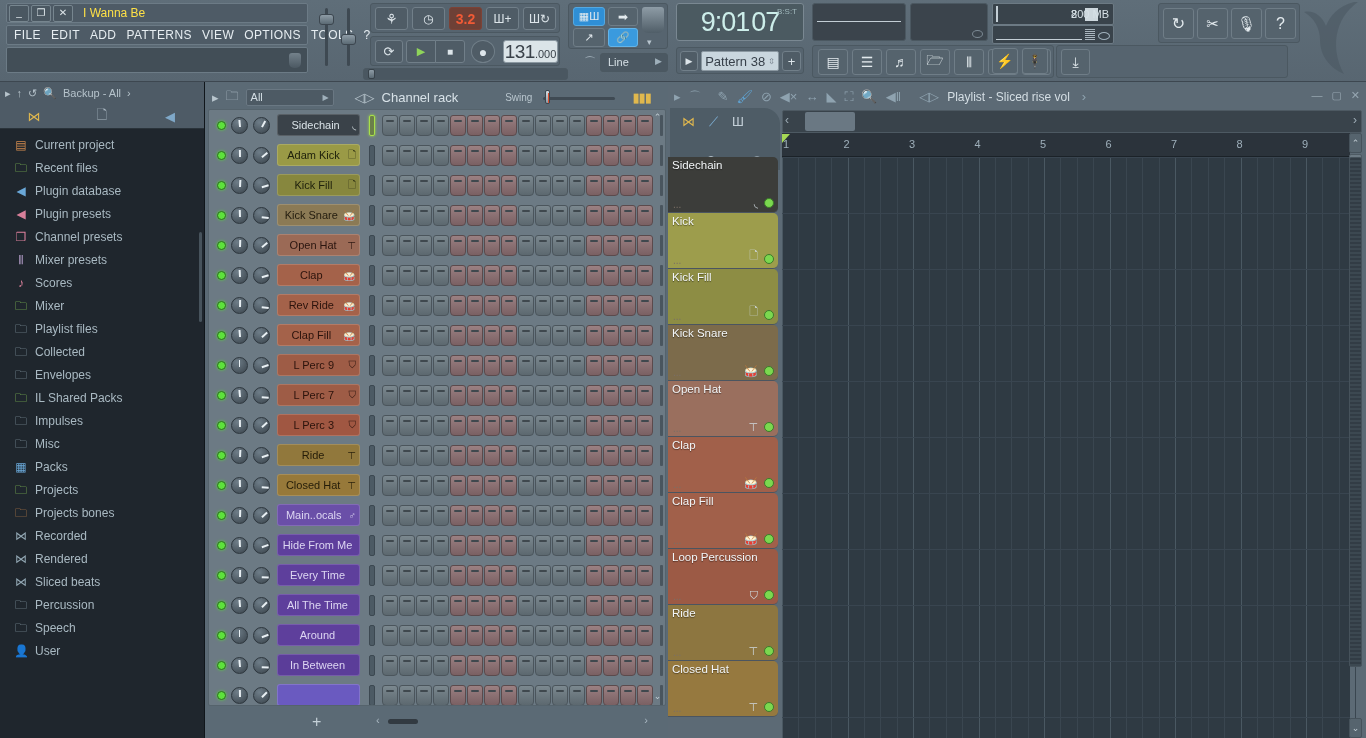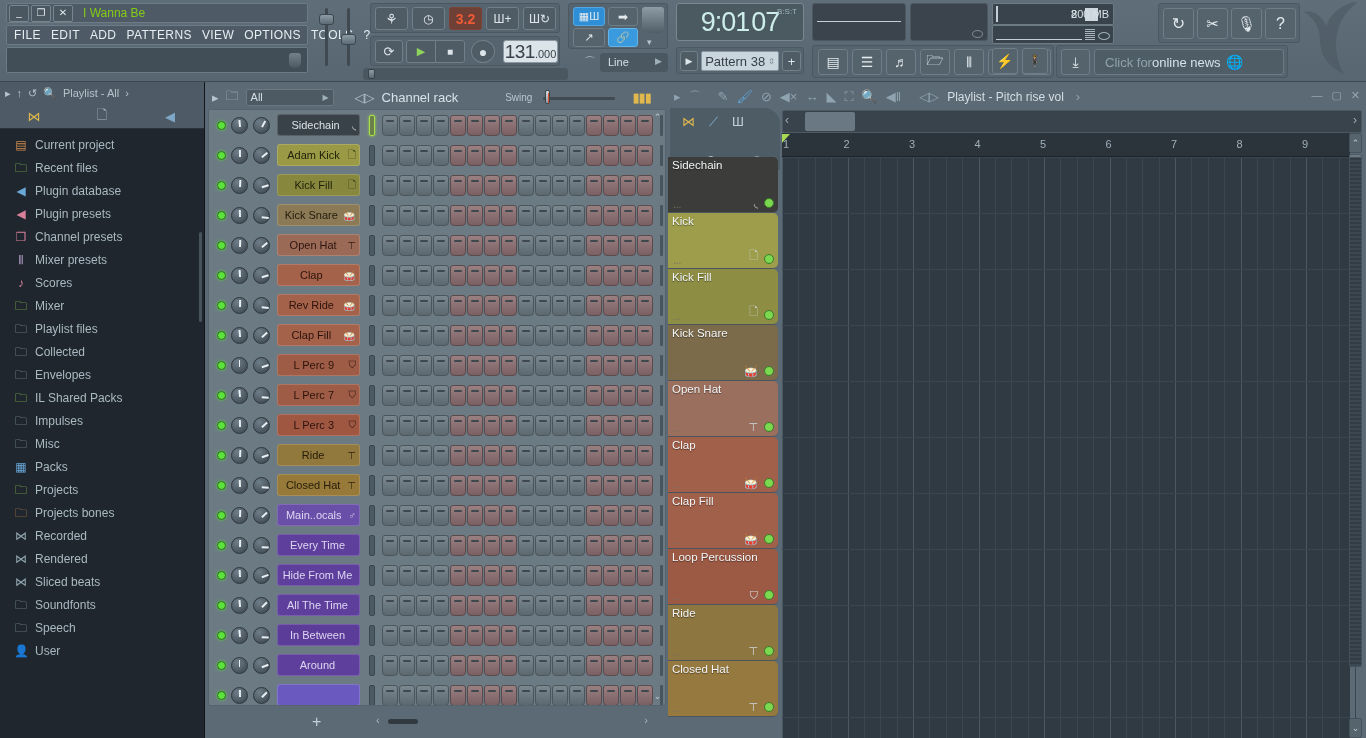--- a/index.html
+++ b/index.html
@@ -26,21 +26,21 @@
   }
 
   
   .winbox{ position:absolute; left:6px; top:3px; width:302px; height:20px;
            background:#4e5b66; border:1px solid #6c7b86; border-radius:2px;
            display:flex; align-items:center; }
   .wbtn{ width:20px; height:17px; margin-left:2px; background:#4a5761;
          border:1px solid #77868f; border-radius:2px;
          display:flex; align-items:center; justify-content:center;
          color:#dfe7eb; font-size:10px; line-height:1; }
-  .projtitle{ margin-left:10px; color:#84cc16; font-size:12px;text-align:center; }
+  .projtitle{ margin-left:10px; color:#fde047; font-size:12px;text-align:center; }
 
   .menubar{ position:absolute; left:6px; top:25px; width:302px; height:20px;
             background:#4e5b66; border:1px solid #6c7b86; border-radius:2px;
             display:flex; align-items:center; padding-left:7px; gap:10px; }
   .menubar span{ color:#e6edf1; font-size:12px; letter-spacing:.4px; }
 
   .hintbar{ position:absolute; left:6px; top:47px; width:302px; height:26px;
             background:#424e57; border:1px solid #6c7b86; border-radius:2px; }
   .hintknob{ position:absolute; right:6px; top:5px; width:12px; height:15px;
              background:linear-gradient(#7c8a94,#4d5a64);
@@ -335,42 +335,37 @@
       <div class="iconbtn" style="position:absolute;left:141px;top:3px;width:30px;height:26px;font-size:14px;">⦀</div>
       <div class="iconbtn" style="position:absolute;left:175px;top:3px;width:30px;height:26px;font-size:14px;">❐</div>
       <div class="iconbtn" style="position:absolute;left:209px;top:3px;width:29px;height:26px;font-size:14px;">⌾</div>
     </div>
 
     <div class="iconbtn" style="position:absolute;left:992px;top:48px;width:26px;height:26px;font-size:14px;">⚡</div>
     <div class="iconbtn" style="position:absolute;left:1022px;top:48px;width:26px;height:26px;font-size:14px;">🕴</div>
 
     <div class="panel" style="left:1056px; top:45px; width:232px; height:33px;">
       <div class="iconbtn" style="position:absolute;left:4px;top:3px;width:29px;height:26px;font-size:14px;">⤓</div>
-      <div class="newsbar" style="position:absolute;left:37px;top:3px;width:190px;height:26px;">
-        <span>Click for </span>
-          <b>online news</b>
-        <span style="margin-left:6px;color:#7fb2d8;font-size:14px;">🌐</span>
-      </div>
     </div>
 
     <div class="bird">
       <svg width="140" height="80" viewBox="0 0 140 80">
         <path d="M128 2 C112 6 104 16 100 26 C96 16 88 10 78 12 C88 18 94 28 94 40
                  C94 56 104 68 118 74 C110 60 108 44 112 30 C116 16 124 8 132 2 Z" fill="#4a5761"></path>
       </svg>
     </div>
   </div>
 
   <div class="browser">
     <div class="br-head">
       <span>▸</span>
       <span>↑</span>
       <span>↺</span>
       <span>🔍</span>
-      <span>Playlist - All</span>
+      <span>Backup - All</span>
       <span>›</span>
     </div>
     <div class="br-tabs">
       <div>
           <span style="color:#e0b84e;font-size:13px;">⋈</span>
         </div>
       <div>
           <span style="color:#aab8c2;font-size:13px;">🗋</span>
         </div>
       <div>
@@ -453,21 +448,21 @@
         <div class="br-item">
           <span class="ic" style="color: rgb(147, 168, 180);">⋈</span>
           <span>Rendered</span>
         </div>
         <div class="br-item">
           <span class="ic" style="color: rgb(147, 168, 180);">⋈</span>
           <span>Sliced beats</span>
         </div>
         <div class="br-item">
           <span class="ic" style="color: rgb(147, 168, 180);">🗀</span>
-          <span>Soundfonts</span>
+          <span>Percussion</span>
         </div>
         <div class="br-item">
           <span class="ic" style="color: rgb(147, 168, 180);">🗀</span>
           <span>Speech</span>
         </div>
         <div class="br-item">
           <span class="ic" style="color: rgb(147, 168, 180);">👤</span>
           <span>User</span>
         </div>
       </div>
@@ -1402,27 +1397,27 @@
               </div>
               <div class="step acc">
                 <i></i>
               </div>
             </div>
             <div class="endbar"></div>
           </div>
           <div class="chrow">
             <div class="led"></div>
             <div class="knob">
-              <i style="transform: rotate(1deg);"></i>
-            </div>
-            <div class="knob">
-              <i style="transform: rotate(93deg);"></i>
+              <i style="transform: rotate(-3deg);"></i>
+            </div>
+            <div class="knob">
+              <i style="transform: rotate(70deg);"></i>
             </div>
             <div class="chname" style="background: rgb(94, 63, 156); color: rgb(221, 214, 242);">
-              <span class="t">Every Time</span>
+              <span class="t">Hide From Me</span>
               <span class="gl"></span>
             </div>
             <div class="vbar"></div>
             <div class="steps">
               <div class="step">
                 <i></i>
               </div>
               <div class="step">
                 <i></i>
               </div>
@@ -1467,27 +1462,27 @@
               </div>
               <div class="step acc">
                 <i></i>
               </div>
             </div>
             <div class="endbar"></div>
           </div>
           <div class="chrow">
             <div class="led"></div>
             <div class="knob">
-              <i style="transform: rotate(-3deg);"></i>
-            </div>
-            <div class="knob">
-              <i style="transform: rotate(70deg);"></i>
+              <i style="transform: rotate(1deg);"></i>
+            </div>
+            <div class="knob">
+              <i style="transform: rotate(93deg);"></i>
             </div>
             <div class="chname" style="background: rgb(94, 63, 156); color: rgb(221, 214, 242);">
-              <span class="t">Hide From Me</span>
+              <span class="t">Every Time</span>
               <span class="gl"></span>
             </div>
             <div class="vbar"></div>
             <div class="steps">
               <div class="step">
                 <i></i>
               </div>
               <div class="step">
                 <i></i>
               </div>
@@ -1597,27 +1592,27 @@
               </div>
               <div class="step acc">
                 <i></i>
               </div>
             </div>
             <div class="endbar"></div>
           </div>
           <div class="chrow">
             <div class="led"></div>
             <div class="knob">
-              <i style="transform: rotate(-5deg);"></i>
-            </div>
-            <div class="knob">
-              <i style="transform: rotate(92deg);"></i>
-            </div>
-            <div class="chname" style="background: rgb(91, 61, 153); color: rgb(221, 214, 242);">
-              <span class="t">In Between</span>
+              <i style="transform: rotate(0deg);"></i>
+            </div>
+            <div class="knob">
+              <i style="transform: rotate(69deg);"></i>
+            </div>
+            <div class="chname" style="background: rgb(94, 63, 156); color: rgb(221, 214, 242);">
+              <span class="t">Around</span>
               <span class="gl"></span>
             </div>
             <div class="vbar"></div>
             <div class="steps">
               <div class="step">
                 <i></i>
               </div>
               <div class="step">
                 <i></i>
               </div>
@@ -1662,27 +1657,27 @@
               </div>
               <div class="step acc">
                 <i></i>
               </div>
             </div>
             <div class="endbar"></div>
           </div>
           <div class="chrow">
             <div class="led"></div>
             <div class="knob">
-              <i style="transform: rotate(0deg);"></i>
-            </div>
-            <div class="knob">
-              <i style="transform: rotate(69deg);"></i>
-            </div>
-            <div class="chname" style="background: rgb(94, 63, 156); color: rgb(221, 214, 242);">
-              <span class="t">Around</span>
+              <i style="transform: rotate(-5deg);"></i>
+            </div>
+            <div class="knob">
+              <i style="transform: rotate(92deg);"></i>
+            </div>
+            <div class="chname" style="background: rgb(91, 61, 153); color: rgb(221, 214, 242);">
+              <span class="t">In Between</span>
               <span class="gl"></span>
             </div>
             <div class="vbar"></div>
             <div class="steps">
               <div class="step">
                 <i></i>
               </div>
               <div class="step">
                 <i></i>
               </div>
@@ -1820,21 +1815,21 @@
       <span class="pl-ic" style="margin-left:8px">✎</span>
       <span class="pl-ic b">🖌</span>
       <span class="pl-ic">⊘</span>
       <span class="pl-ic">◀×</span>
       <span class="pl-ic">↔</span>
       <span class="pl-ic">◣</span>
       <span class="pl-ic">⛶</span>
       <span class="pl-ic">🔍</span>
       <span class="pl-ic">◀‖</span>
       <span class="pl-ic" style="margin-left:10px">◁▷</span>
-      <span style="font-size:12px;color:#d4dee4;">Playlist - Pitch rise vol</span>
+      <span style="font-size:12px;color:#d4dee4;">Playlist - Sliced rise vol</span>
       <span class="pl-ic" style="margin-left:4px">›</span>
       <div class="pl-wbtns">
         <span>—</span>
         <span>▢</span>
         <span>✕</span>
       </div>
     </div>
 
     <div class="pl-tools">
       <div class="row1">

